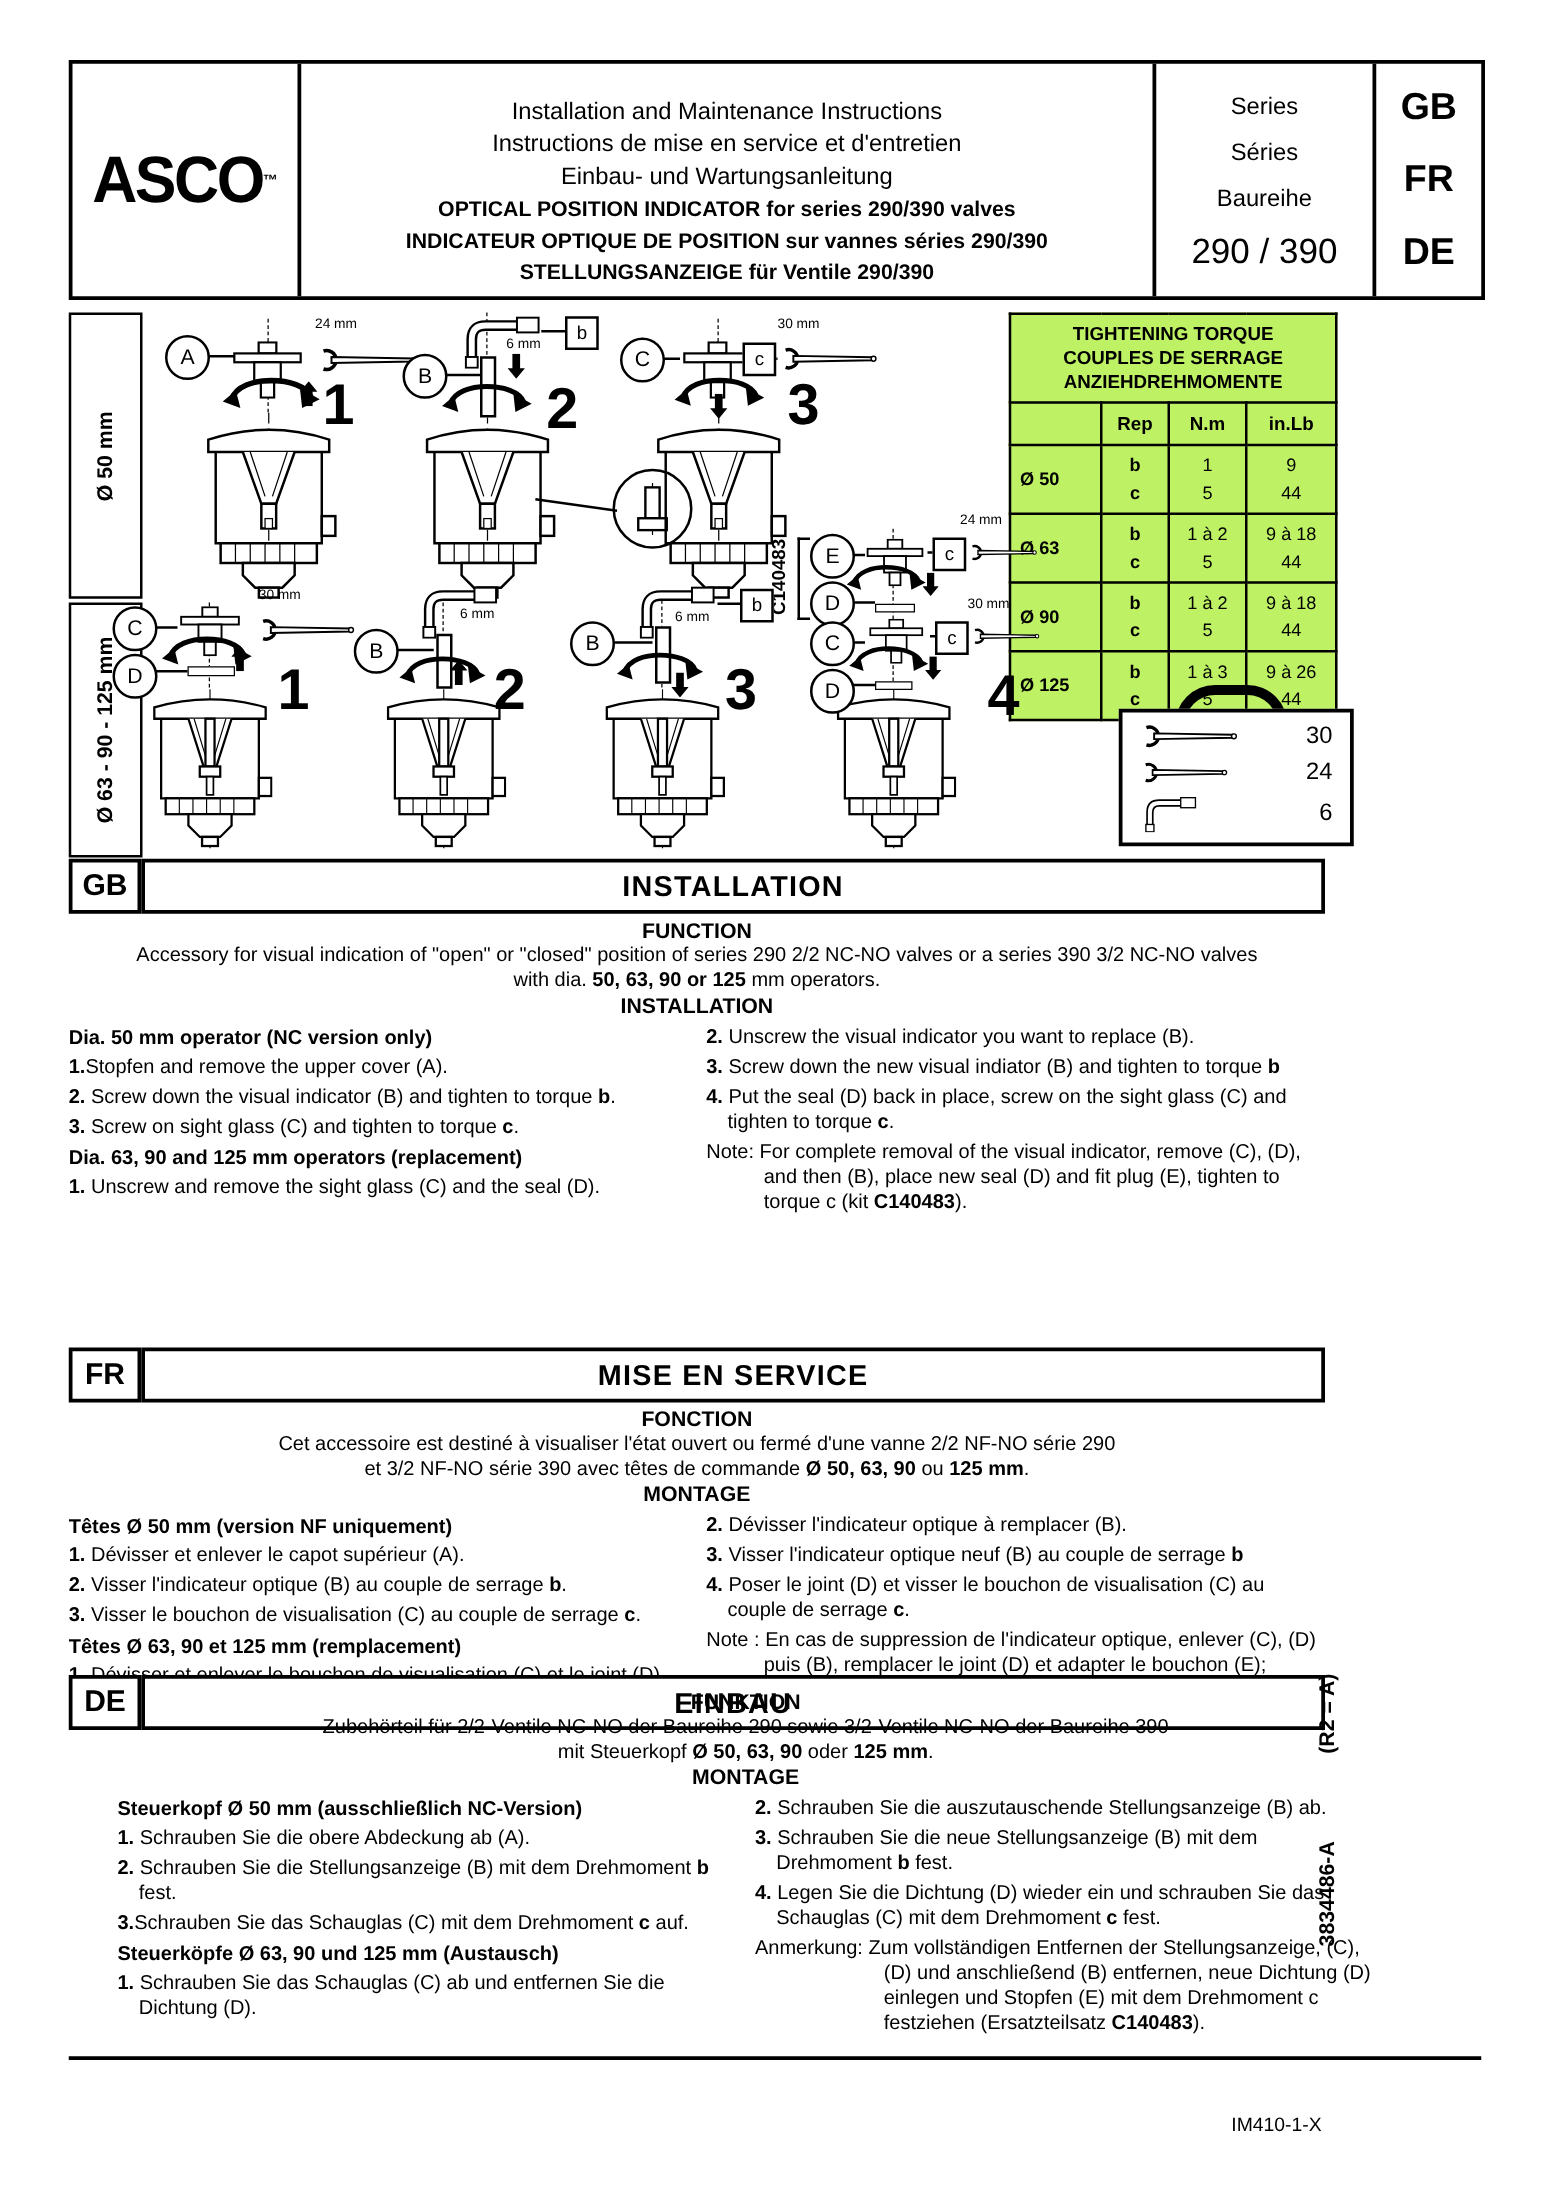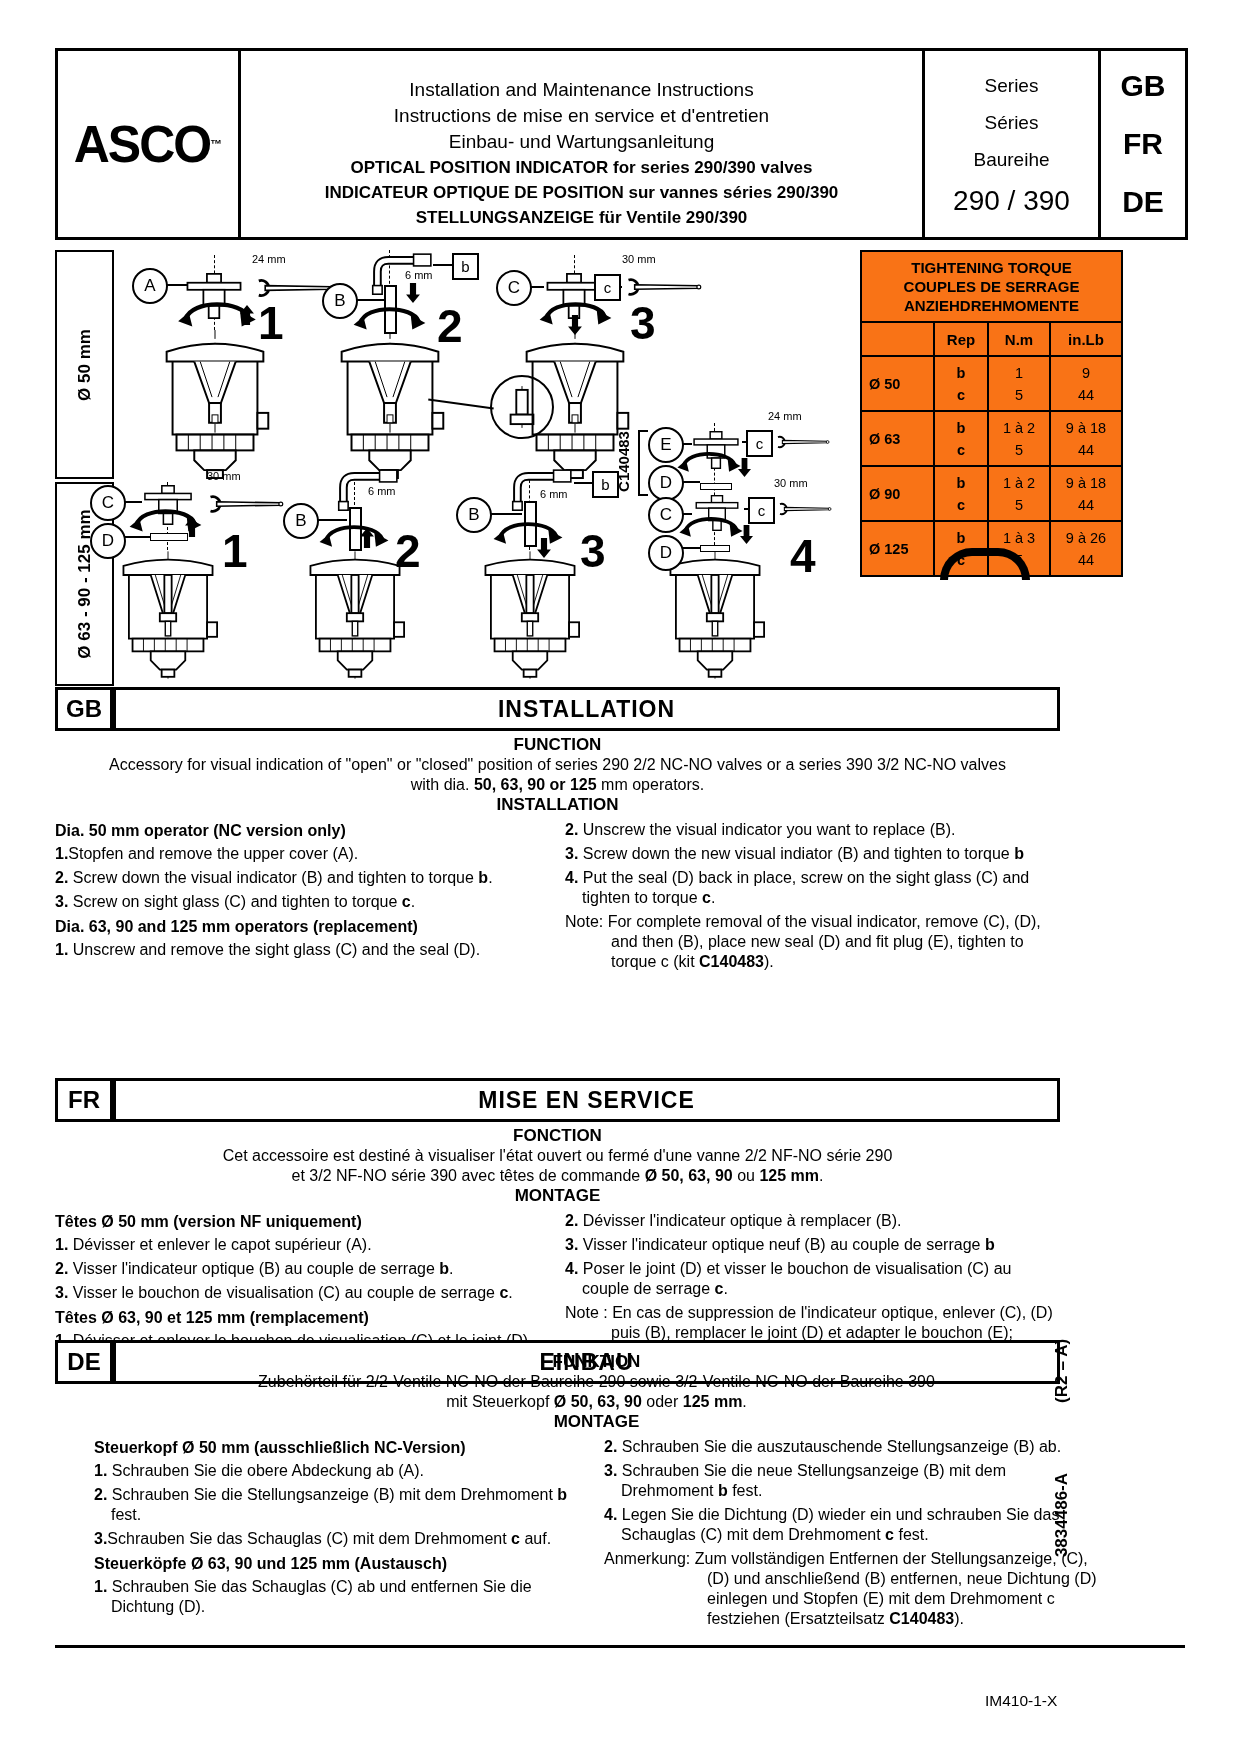--- a/index.html
+++ b/index.html
@@ -33,21 +33,21 @@
   .stepnum{position:absolute;font-size:46px;font-weight:bold;line-height:1;}
   .mmlab{position:absolute;font-size:11px;white-space:nowrap;}
   .stemrod{position:absolute;width:9px;border:2px solid #000;background:#fff;}
   .seal{position:absolute;border:1.5px solid #000;background:#fff;}
   .mag{position:absolute;width:60px;height:60px;border:2px solid #000;border-radius:50%;background:#fff;display:flex;align-items:center;justify-content:center;}
   .bracket{position:absolute;width:8px;border-left:2px solid #000;border-top:2px solid #000;border-bottom:2px solid #000;}
   .vertlab{position:absolute;display:flex;align-items:center;justify-content:center;}
   .vertlab span{transform:rotate(-90deg);white-space:nowrap;font-weight:bold;font-size:15px;}
 
   
-  #ttable{position:absolute;left:860px;top:5px;border-collapse:collapse;background:#f97316;}
+  #ttable{position:absolute;left:807px;top:5px;border-collapse:collapse;background:#bef264;}
   #ttable td{border:2px solid #000;text-align:center;font-size:14.5px;padding:2px 4px;}
   #ttable .tt-title{font-weight:bold;font-size:15px;line-height:19px;padding:6px 8px;}
   #ttable .tt-head td{font-weight:bold;font-size:15px;height:28px;}
   #ttable .grp td{height:48px;vertical-align:middle;}
   #ttable .grp .dual div{line-height:22px;}
   #ttable .size{font-weight:bold;width:60px;text-align:left;padding-left:7px;vertical-align:top;padding-top:3px;}
   #ttable .rep{font-weight:bold;width:44px;}
   #ttable .nm{width:52px;}
   #ttable .il{width:62px;}
 
@@ -442,20 +442,40 @@
     <div class="mmlab" style="left:774px;top:232px;">30 mm</div>
     <svg class="icon" style="left:678px;top:270px;width:66px;height:25px;">
         <use href="#rotarrow"></use>
       </svg>
     <svg class="icon" style="left:740px;top:280px;width:13px;height:19px;transform:rotate(180deg);">
         <use href="#arrowup"></use>
       </svg>
     <div class="stepnum" style="left:790px;top:288px;">4</div>
 
     <div id="whandle"></div>
+    <div id="wbox">
+      <div class="wrow">
+        <svg style="width:90px;height:20px;">
+            <use href="#spanner"></use>
+          </svg>
+        <span class="wv">30</span>
+      </div>
+      <div class="wrow">
+        <svg style="width:82px;height:18px;">
+            <use href="#spanner"></use>
+          </svg>
+        <span class="wv">24</span>
+      </div>
+      <div class="wrow">
+        <svg style="width:60px;height:30px;">
+            <use href="#hexkey"></use>
+          </svg>
+        <span class="wv">6</span>
+      </div>
+    </div>
   </div>
 
   <div class="band" style="top:687px;">
     <div class="band-code">GB</div>
     <div class="band-title">INSTALLATION</div>
   </div>
   <div class="secbody" style="top:735px;">
     <div class="chead">FUNCTION</div>
     <div class="cline"><span>Accessory for visual indication of "open" or "closed" position of series 290 2/2 NC-NO valves or a series 390 3/2 NC-NO valves</span></div>
     <div class="cline"><span>with dia. </span><span class="b">50, 63, 90 or 125</span><span> mm operators.</span></div>

